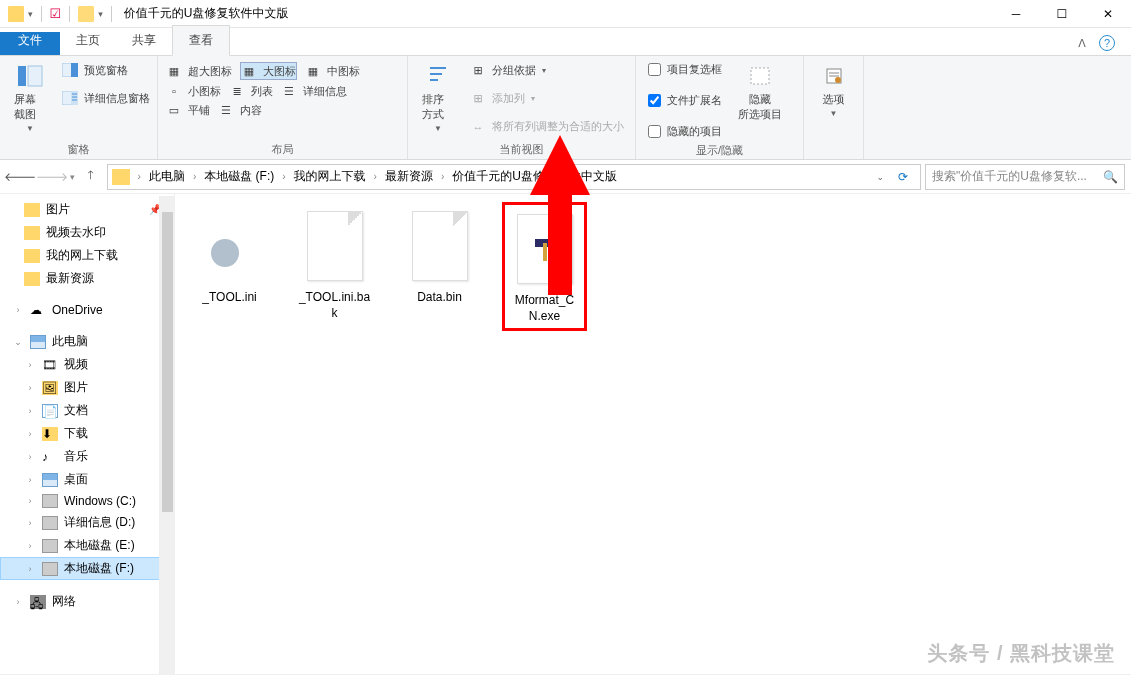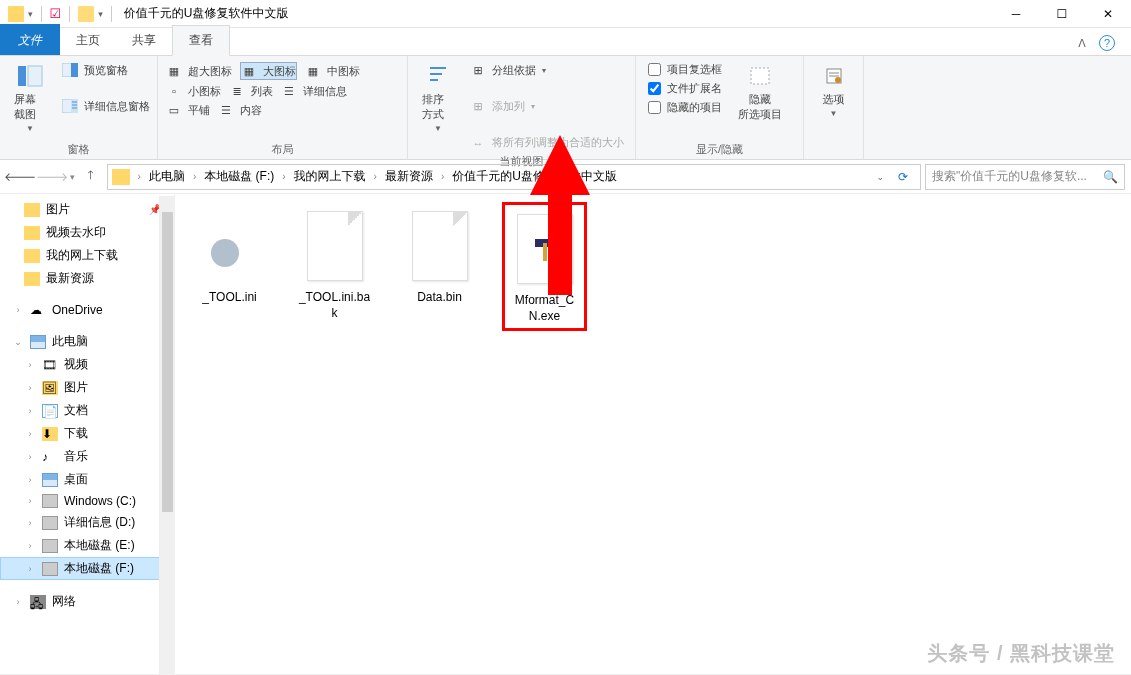--- a/index.html
+++ b/index.html
@@ -7,34 +7,34 @@
 
 .titlebar { height: 28px; background: #fff; display: flex; align-items: center; border-bottom: 1px solid #e5e5e5; }
 .titlebar .qat { display: flex; align-items: center; gap: 4px; padding-left: 8px; }
 .titlebar .qat .folder { width: 16px; height: 16px; background: #ffd76b; border-radius: 1px; }
 .titlebar .qat .sep { width: 1px; height: 16px; background: #ccc; margin: 0 4px; }
 .titlebar .title { margin-left: 8px; font-size: 12px; }
 .titlebar .win-controls { margin-left: auto; display: flex; }
 .titlebar .win-controls div { width: 46px; height: 28px; display: flex; align-items: center; justify-content: center; font-size: 12px; cursor: default; }
 
 .ribbon-tabs { height: 28px; background: #fff; display: flex; align-items: flex-end; border-bottom: 1px solid #dadada; }
-.file-tab { background: #1979ca; color: #fff; padding: 8px 18px 6px 18px; font-size: 12px; font-style: italic; }
+.file-tab { background: #1979ca; color: #fff; padding: 0 18px 6px 18px; font-size: 12px; }
 .ribbon-tab { padding: 6px 16px; font-size: 12px; color: #444; cursor: default; }
 .ribbon-tab.active { border: 1px solid #dadada; border-bottom: 1px solid #f5f6f7; background: #f5f6f7; margin-bottom: -1px; }
 .ribbon-help { margin-left: auto; margin-right: 12px; padding: 4px; }
 .ribbon-help .chev { color:#666; margin-right:10px; font-size:11px; }
 .ribbon-help .q { width:16px; height:16px; border:1px solid #2a8dd4; border-radius:50%; color:#2a8dd4; display:inline-flex; align-items:center; justify-content:center; font-size:11px; }
 
 .ribbon { height: 104px; background: #f5f6f7; border-bottom: 1px solid #dadada; display: flex; }
 .ribbon-group { border-right: 1px solid #e2e2e2; padding: 4px 8px 2px 8px; display: flex; flex-direction: column; }
 .ribbon-group .body { flex: 1; display: flex; align-items: flex-start; gap: 6px; }
 .ribbon-group .label { text-align: center; font-size: 11px; color: #666; padding-top: 2px; }
 .big-btn { display: flex; flex-direction: column; align-items: center; gap: 2px; padding: 2px 6px; font-size: 11px; color: #444; }
 .big-btn .ico { width: 32px; height: 28px; display: flex; align-items: center; justify-content: center; }
-.small-row { display: flex; flex-direction: column; gap: 20px; padding: 2px 4px; }
+.small-row { display: flex; flex-direction: column; gap: 12px; padding: 2px 4px; }
 .small-btn { display: flex; align-items: center; gap: 6px; font-size: 11px; color: #444; white-space: nowrap; }
 .small-btn .ico { width: 16px; height: 16px; display:flex; align-items:center; justify-content:center; }
 .small-btn.disabled { color: #aaa; }
 .chk-row { display: flex; align-items: center; gap: 6px; font-size: 11px; color: #444; }
 .chk-row input { width:13px; height:13px; }
 
 .addressbar { height: 34px; display: flex; align-items: center; padding: 4px 6px; gap: 4px; border-bottom: 1px solid #eee; }
 .nav-btn { width: 28px; height: 26px; display: flex; align-items: center; justify-content: center; color: #555; }
 .nav-btn.disabled { color: #bbb; }
 .up-btn { width: 24px; height:24px; display:flex; align-items:center; justify-content:center; color:#555; }
@@ -225,21 +225,21 @@
             <span class="ico">↔</span>
             <span>将所有列调整为合适的大小</span>
           </div>
       </div>
     </div>
     <div class="label">当前视图</div>
   </div>
 
   <div class="ribbon-group" style="width:168px">
     <div class="body">
-      <div class="small-row" style="gap:4px; padding-top:2px;">
+      <div class="small-row" style="gap:16px; padding-top:2px;">
         <label class="chk-row">
             <input type="checkbox" style="">
             <span>项目复选框</span>
           </label>
         <label class="chk-row">
             <input type="checkbox" checked="" style="">
             <span>文件扩展名</span>
           </label>
         <label class="chk-row">
             <input type="checkbox" style="">

